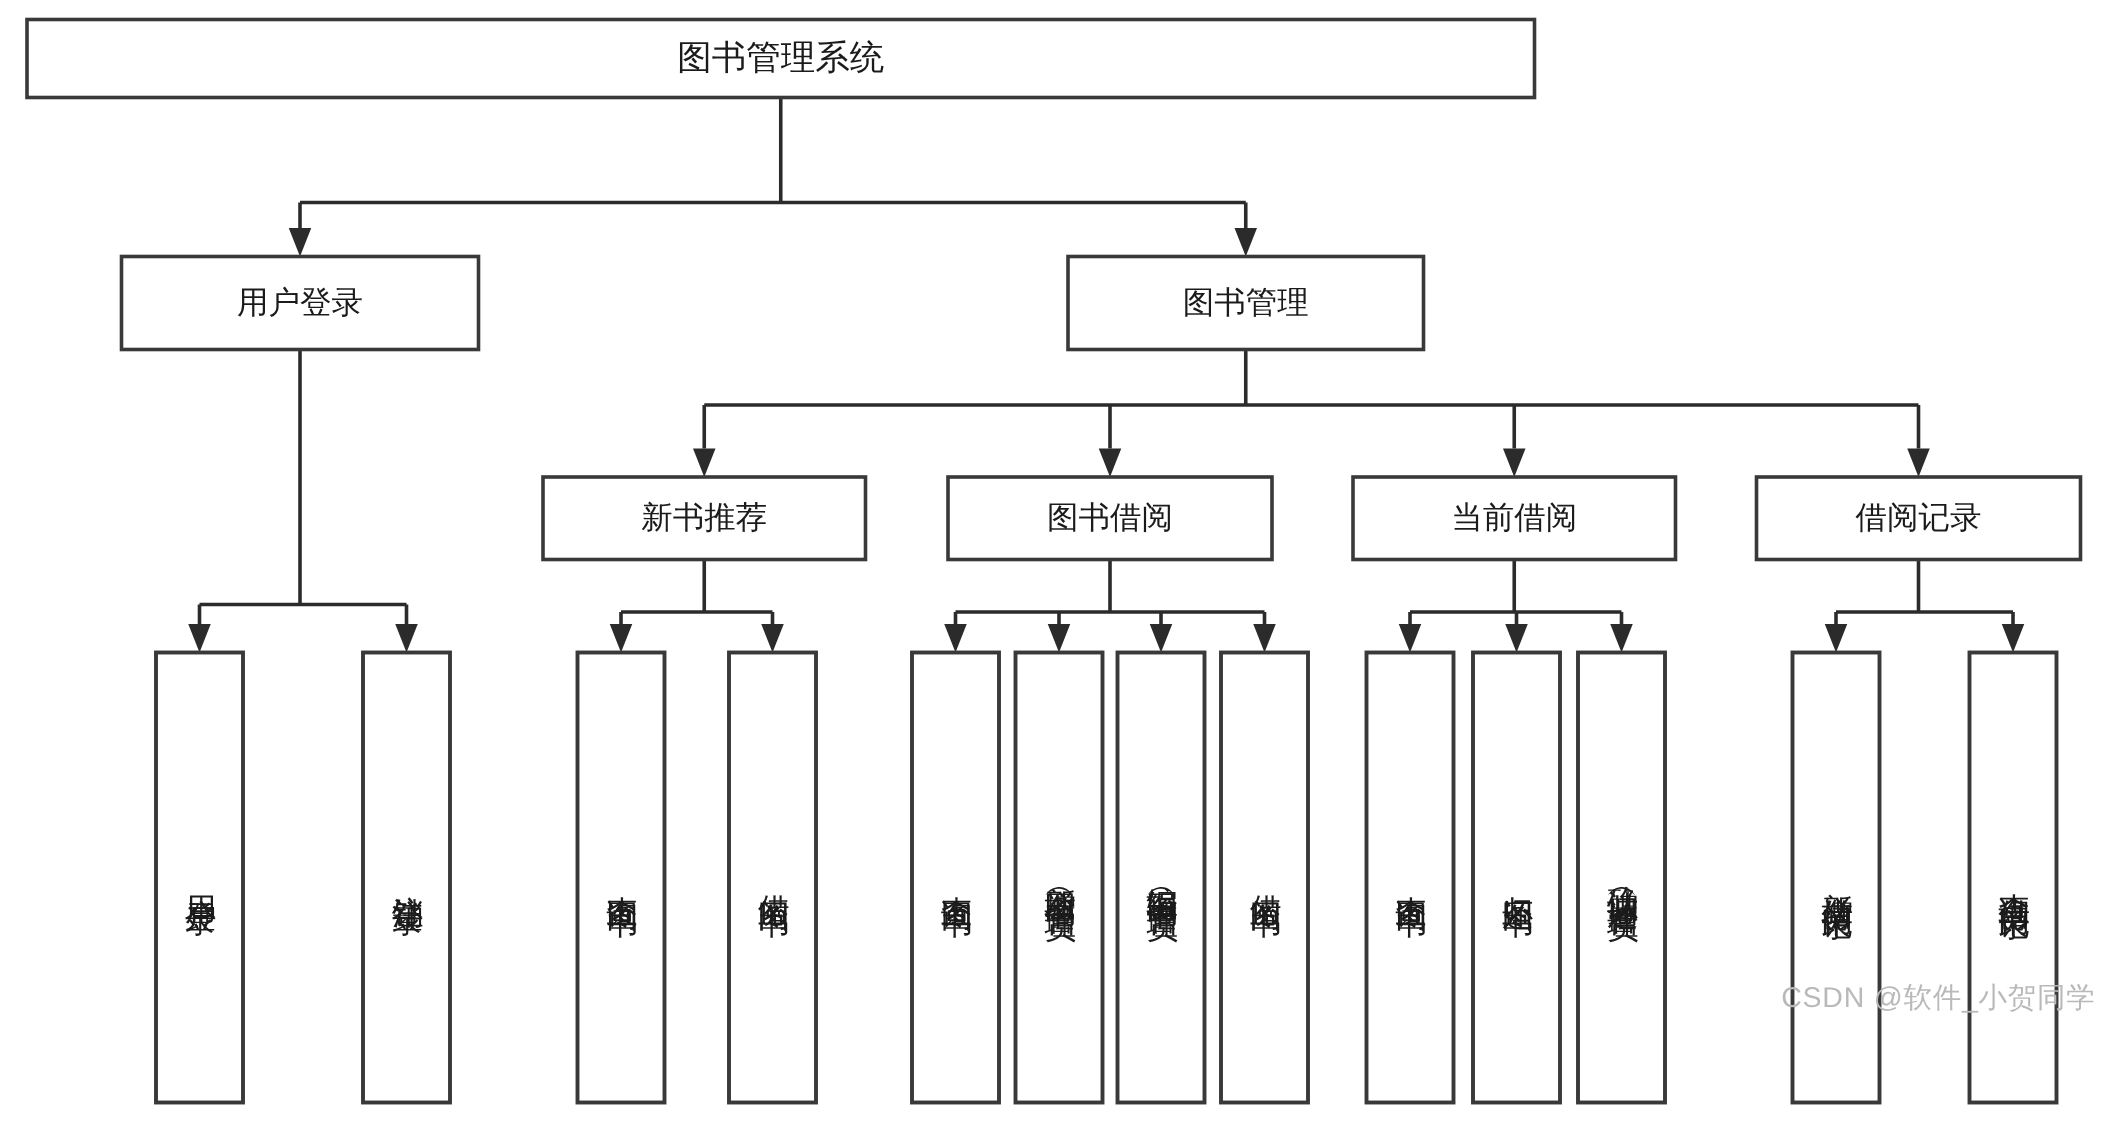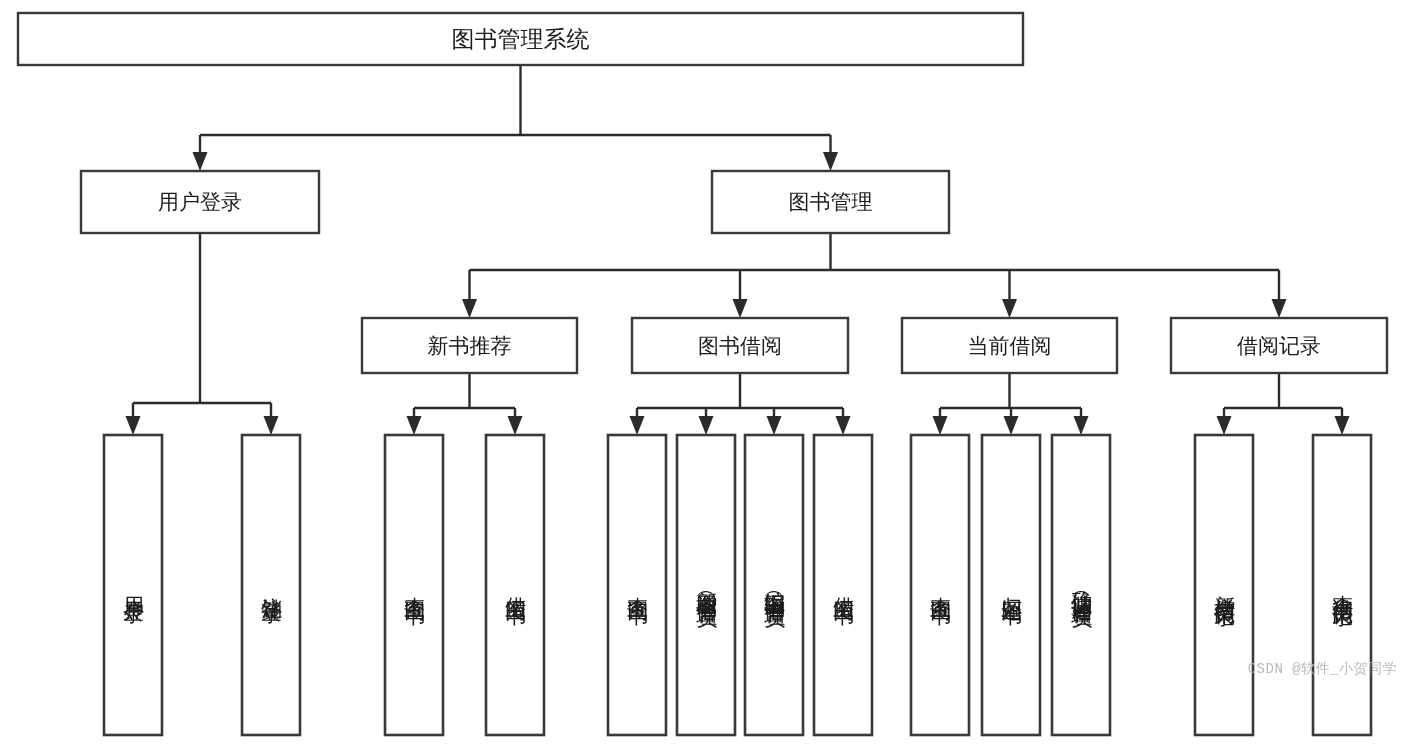--- a/index.html
+++ b/index.html
@@ -70,22 +70,22 @@
     line-height: 1.12;
     letter-spacing: 2.5px;
     color: #1b1b1b;
     white-space: nowrap;
     text-align: center;
   }
   .watermark {
     position: absolute;
     right: 8px;
     bottom: 4px;
-    font-family: Liberation Mono, monospace;
-    font-size: 14px;
+    font-family: Liberation Sans, sans-serif;
+    font-size: 19px;
     color: #b9b9b9;
     letter-spacing: 0.5px;
     white-space: nowrap;
   }
 </style>
 </head>
 <body>
 
 <div id="diagram-root">
 

